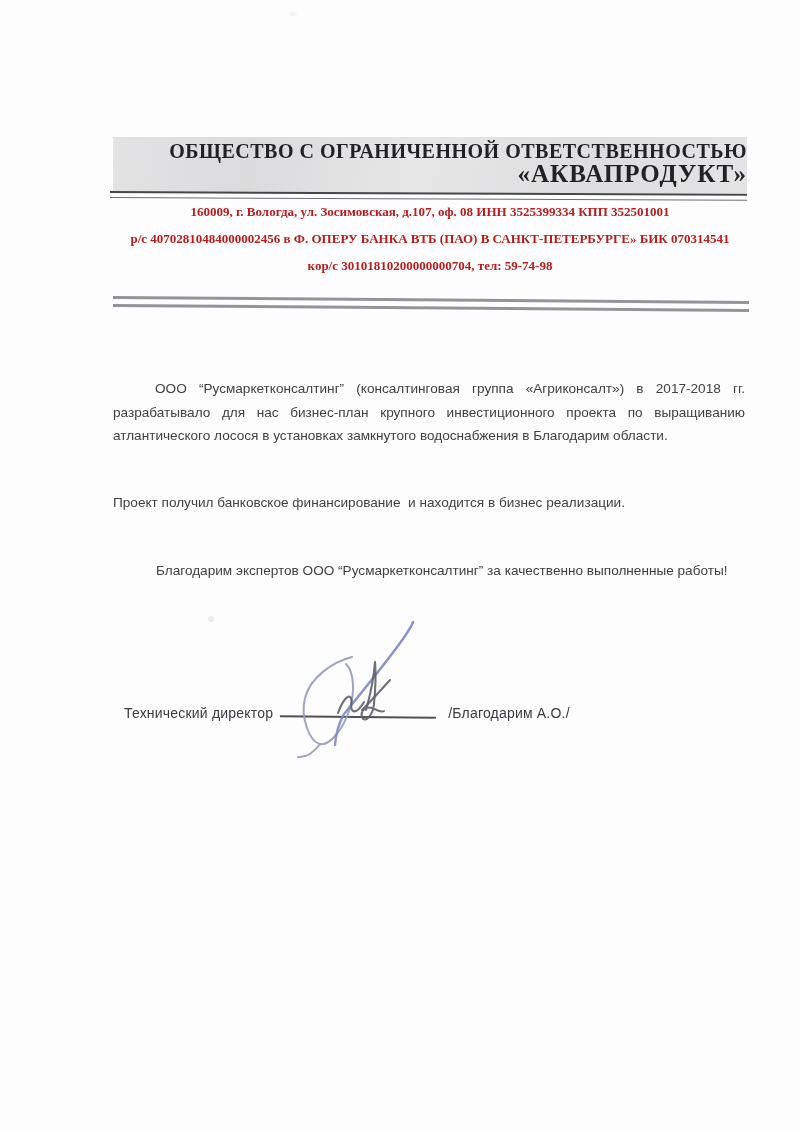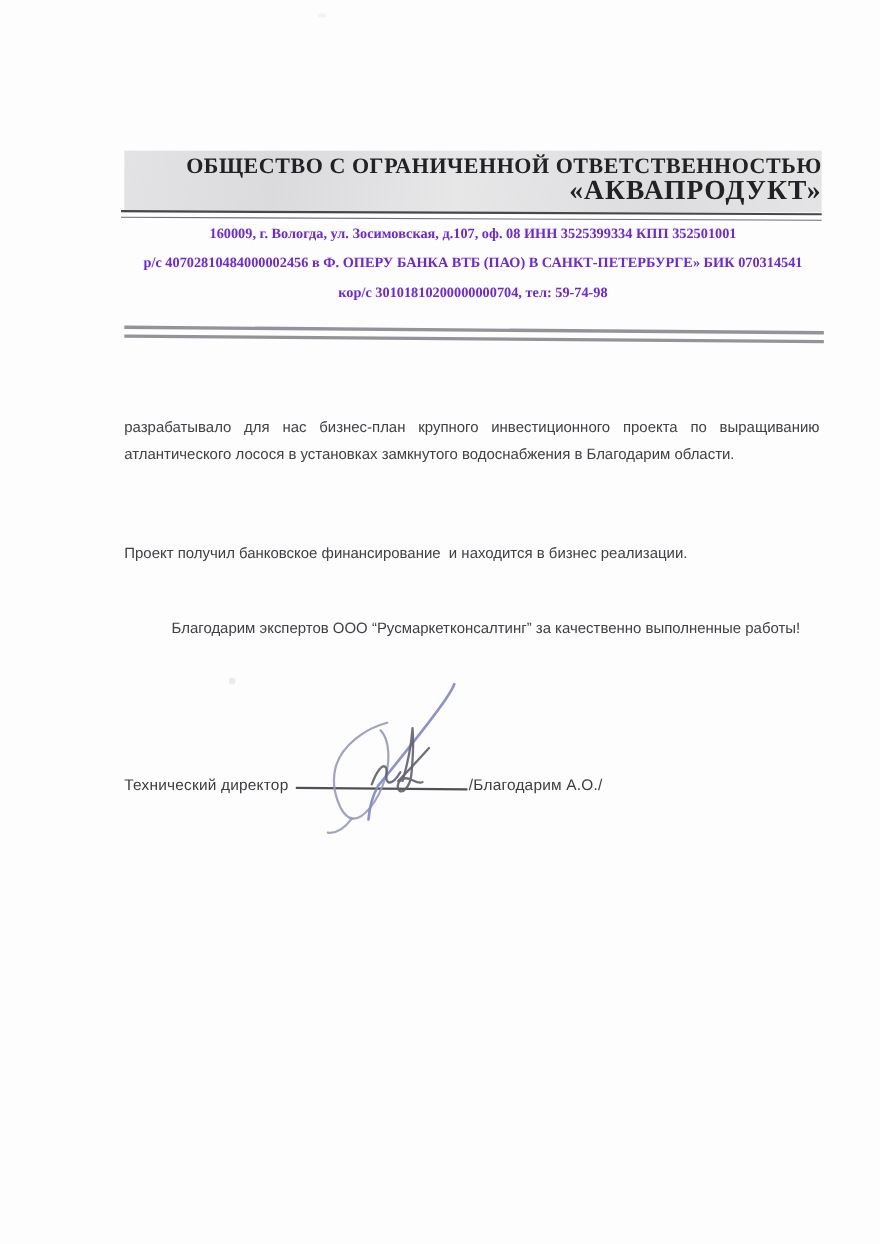--- a/index.html
+++ b/index.html
@@ -22,21 +22,21 @@
       linear-gradient(100deg,rgba(120,120,125,.10),rgba(120,120,125,.17) 22%,rgba(120,120,125,.07) 48%,rgba(120,120,125,.15) 76%,rgba(120,120,125,.09)),
       #efeff0;
   }
   .org-type{position:absolute;left:0;right:0;top:5px;text-align:right;font-size:20px;letter-spacing:.5px;}
   .org-name{position:absolute;left:0;right:0;top:25px;text-align:right;font-size:25px;letter-spacing:1px;}
   .rule-thin{
     position:absolute;left:-3px;right:0;top:56px;height:4px;
     border-top:2.5px solid #46464b;border-bottom:1.5px solid #6e6e73;
     transform:rotate(.25deg);transform-origin:left center;
   }
-  .addr{position:absolute;left:0;right:0;text-align:center;font-size:13px;color:#6d28d9;}
+  .addr{position:absolute;left:0;right:0;text-align:center;font-size:13px;color:#b91c1c;}
   .a1{top:69px}.a2{top:96px}.a3{top:123px}
   .rule-thick{
     position:absolute;left:0;width:636px;height:3px;
     background:var(--rule,#93939a);
     transform:rotate(.45deg);transform-origin:left center;
   }
   .r1{top:161px}.r2{top:169px}
 
   
   .body-text{
@@ -50,21 +50,21 @@
   .indent{text-indent:42px;}
   .lline{display:block;height:23.5px;line-height:23.5px;}
   .p2{top:116px;line-height:20px;white-space:pre;}
   .p3{top:184px;line-height:20px;white-space:pre;margin-left:43px;}
 
   
   .sig-row{
     position:absolute;left:113px;top:701px;display:flex;align-items:flex-end;
     font-size:14px;color:#3c3c40;letter-spacing:.2px;
   }
-  .sig-title,.sig-name{white-space:pre;}
+  .sig-title,.sig-name{white-space:pre;margin-left:11px;}
   .sig-line{
     display:inline-block;width:156px;height:15px;margin:0 1px 3px 7px;
     border-bottom:2px solid #505056;transform:rotate(.5deg);
   }
 
   
   .sig-svg{position:absolute;left:262px;top:614px;width:170px;height:148px;}
   .sig-svg path{fill:none;stroke-linecap:round;stroke-linejoin:round;}
   .pen-blue{stroke:var(--signature-blue,#8289c6);stroke-width:2.4;opacity:.92;}
   .pen-loop{stroke:#969bb6;stroke-width:2;opacity:.9;}
@@ -90,20 +90,21 @@
     <div class="rule-thin"></div>
     <div class="addr a1">160009, г. Вологда, ул. Зосимовская, д.107, оф. 08  ИНН 3525399334 КПП 352501001</div>
     <div class="addr a2">р/с 40702810484000002456 в Ф. ОПЕРУ БАНКА ВТБ (ПАО) В САНКТ-ПЕТЕРБУРГЕ» БИК 070314541</div>
     <div class="addr a3">кор/с 30101810200000000704, тел: 59-74-98</div>
     <div class="rule-thick r1"></div>
     <div class="rule-thick r2"></div>
   </div>
 
   <div class="body-text">
     <p class="p p1">
+      <span class="jline indent">ООО “Русмаркетконсалтинг” (консалтинговая группа «Агриконсалт») в 2017-2018 гг.</span>
       <span class="jline">разрабатывало для нас бизнес-план крупного инвестиционного проекта по выращиванию</span>
       <span class="lline">атлантического лосося в установках замкнутого водоснабжения в Благодарим области.</span>
     </p>
     <p class="p p2">Проект получил банковское финансирование  и находится в бизнес реализации.</p>
     <p class="p p3">Благодарим экспертов ООО “Русмаркетконсалтинг” за качественно выполненные работы!</p>
   </div>
 
   <div class="sig-row">
     <span class="sig-title">Технический директор</span>
     <span class="sig-line"></span>

